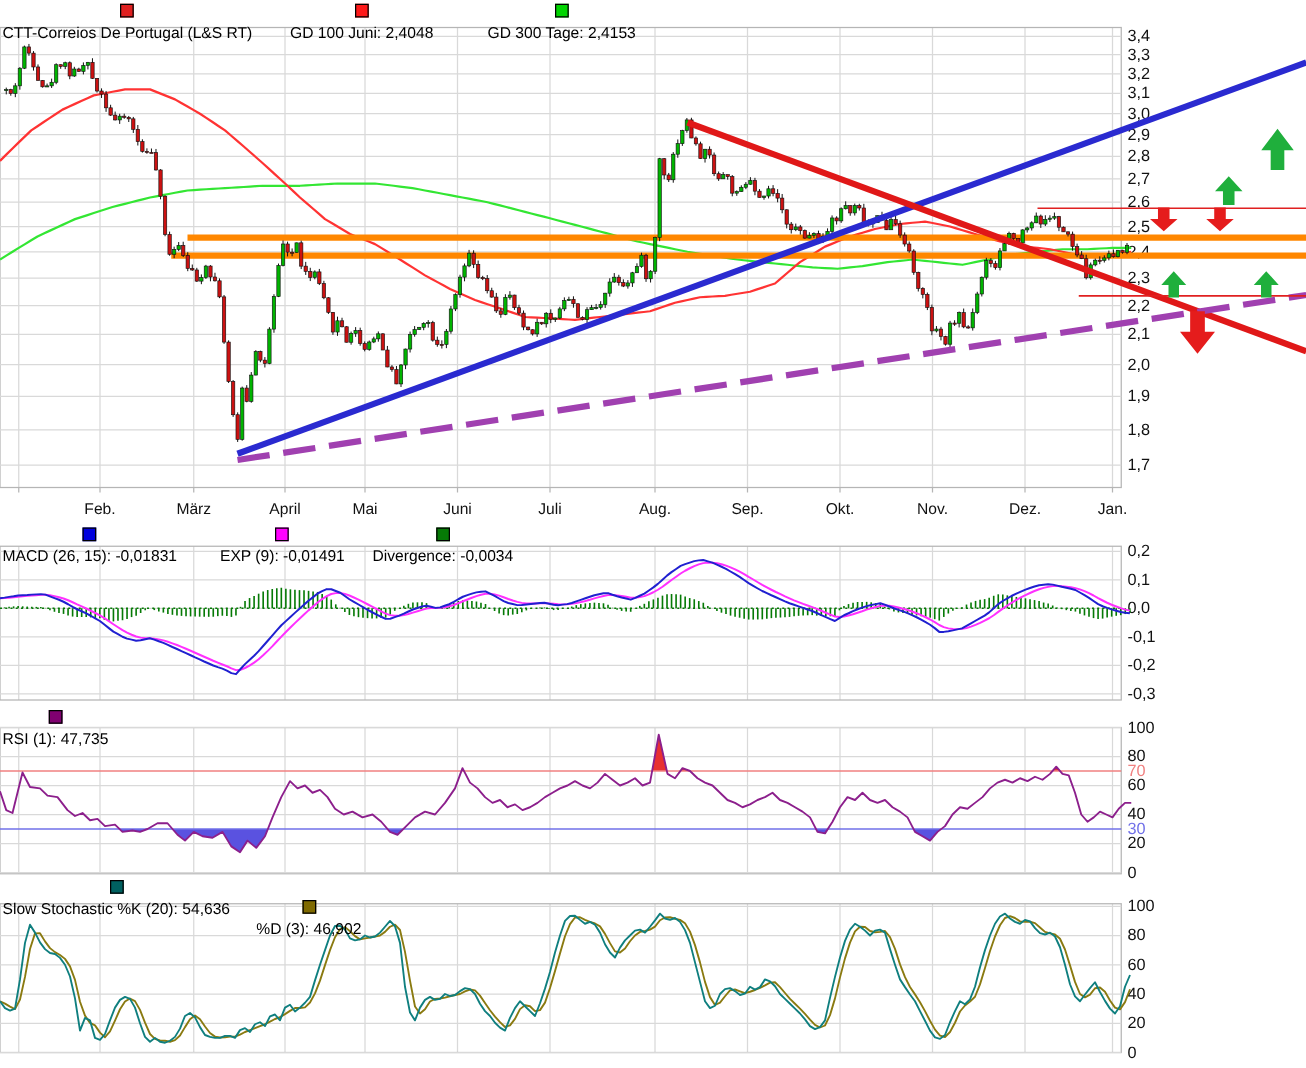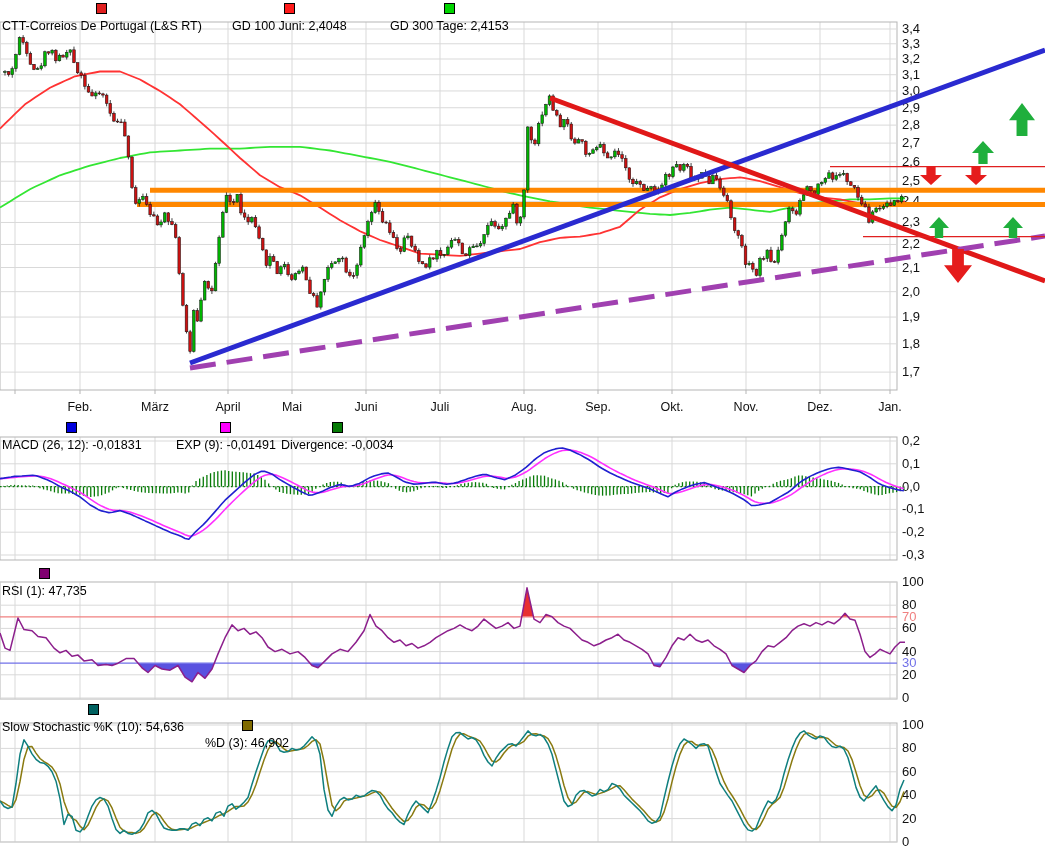--- a/index.html
+++ b/index.html
@@ -961,38 +961,38 @@
     <span class="swatch" style="background-color: rgb(255, 26, 26);"></span>
     <span>GD 100 Juni: 2,4048</span>
   </div>
   <div class="legend-item" style="top:3px;left:390px">
     <span class="swatch" style="background-color: rgb(0, 213, 0);"></span>
     <span>GD 300 Tage: 2,4153</span>
   </div>
 
   <div class="legend-item" style="top:422px;left:2px">
     <span class="swatch" style="background-color: rgb(0, 0, 221);"></span>
-    <span>MACD (26, 12): -0,01831</span>
+    <span>MACD (26, 15): -0,01831</span>
   </div>
   <div class="legend-item" style="top:422px;left:176px">
     <span class="swatch" style="background-color: rgb(255, 0, 255);"></span>
     <span>EXP (9): -0,01491</span>
   </div>
-  <div class="legend-item" style="top:422px;left:281px">
+  <div class="legend-item" style="top:422px;left:298px">
     <span class="swatch" style="background-color: rgb(6, 122, 6);"></span>
     <span>Divergence: -0,0034</span>
   </div>
 
   <div class="legend-item" style="top:568px;left:2px">
     <span class="swatch" style="background-color: rgb(128, 0, 112);"></span>
     <span>RSI (1): 47,735</span>
   </div>
 
   <div class="legend-item" style="top:704px;left:2px">
     <span class="swatch" style="background-color: rgb(0, 97, 96);"></span>
-    <span>Slow Stochastic %K (10): 54,636</span>
+    <span>Slow Stochastic %K (20): 54,636</span>
   </div>
   <div class="legend-item" style="top:720px;left:205px">
     <span class="swatch" style="background-color: rgb(127, 106, 0);"></span>
     <span>%D (3): 46,902</span>
   </div>
 
 </div>
 
 </body></html>

